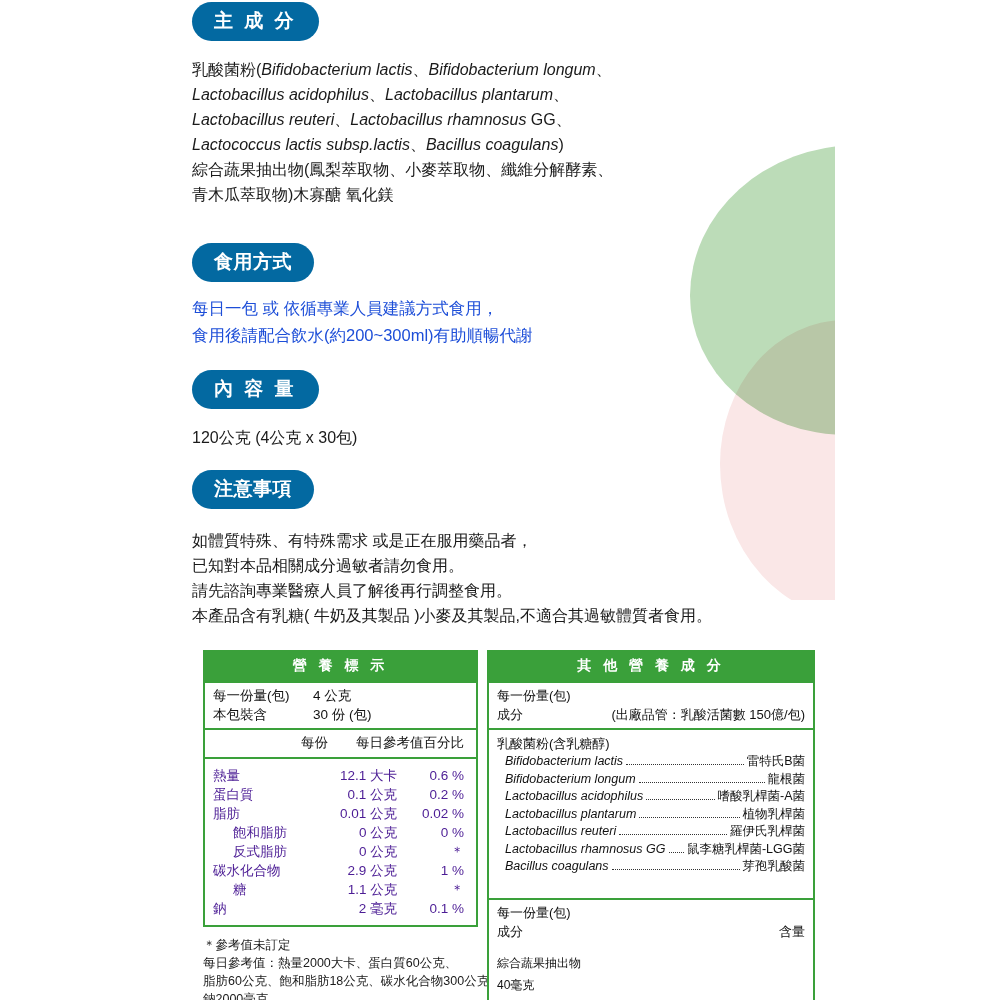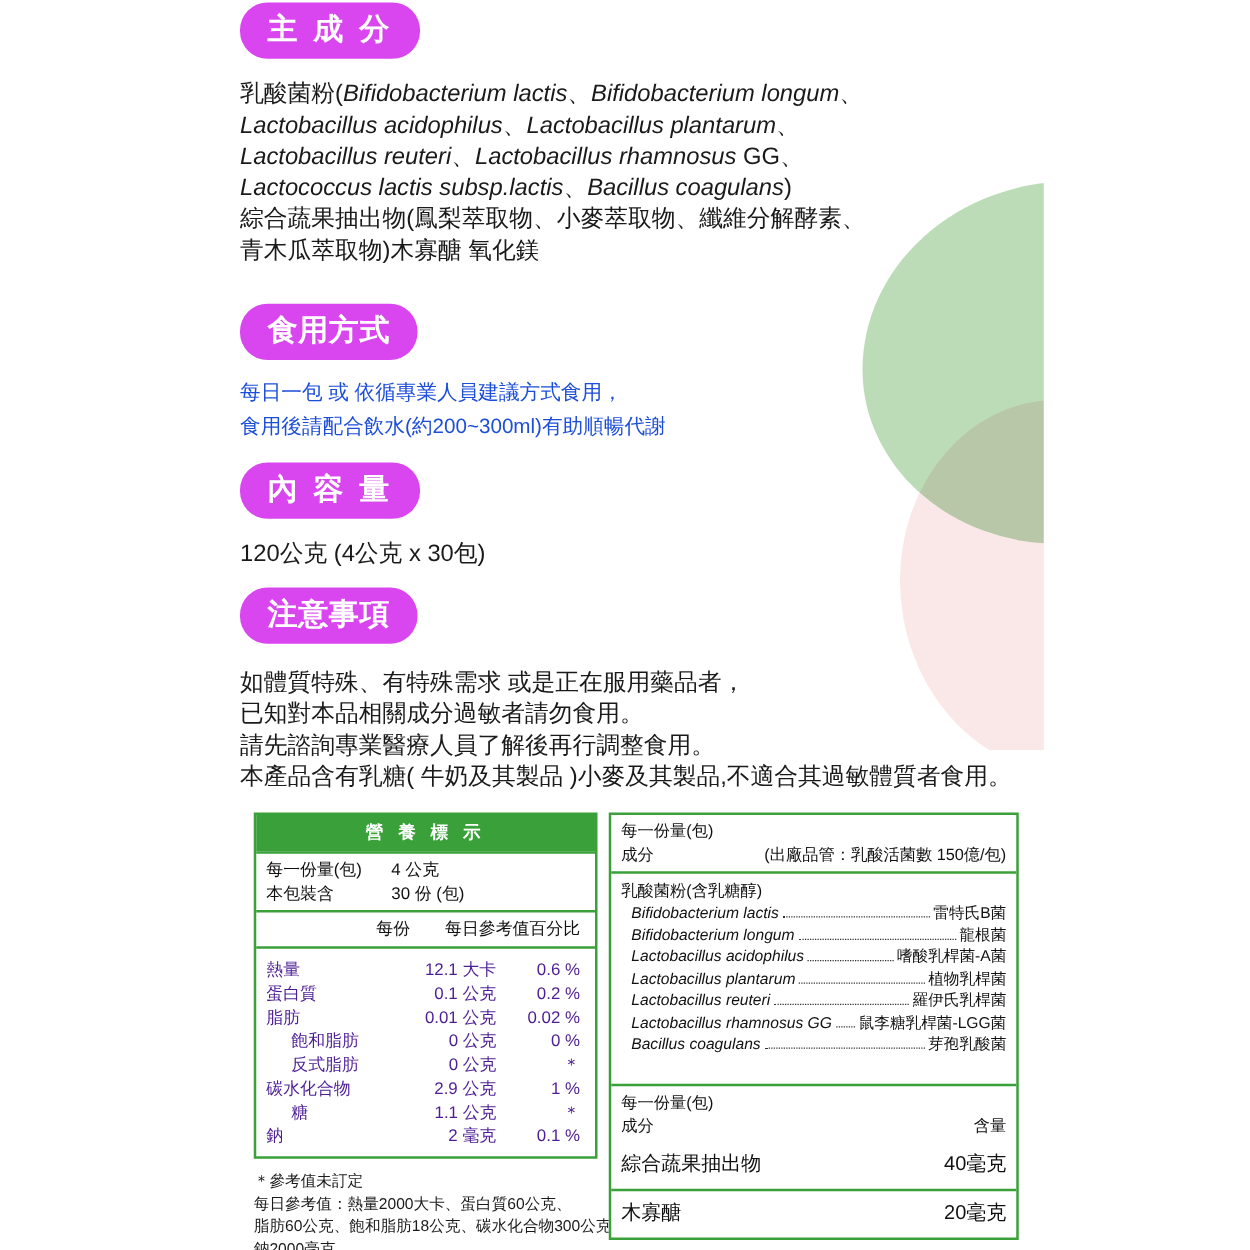--- a/index.html
+++ b/index.html
@@ -44,36 +44,36 @@
   
   .content {
     position: absolute;
     left: 0; top: 0;
     width: 1000px;
   }
 
   
   .pill {
     display: inline-block;
-    background: #d946ef;
+    background: #0369a1;
     color: #ffffff;
     border-radius: 22px;
-    font-size: 24px;
+    font-size: 19px;
     font-weight: bold;
     letter-spacing: 3px;
     padding: 8px 22px 9px 22px;
     line-height: 1.15;
     white-space: nowrap;
   }
   .pill.tight { letter-spacing: 0.5px; }
 
   .sec { position: absolute; left: 192px; }
 
   .body-txt {
-    font-size: 19px;
+    font-size: 16px;
     color: #1a1a1a;
     line-height: 25px;
     white-space: nowrap;
   }
   .body-txt .it { font-style: italic; }
   .body-green {
     font-size: 16.5px;
     color: #1d4ed8;
     line-height: 27px;
     white-space: nowrap;
@@ -169,25 +169,26 @@
   .strain .dots {
     flex: 1 1 auto;
     border-bottom: 1.5px dotted #333;
     margin: 0 3px 4px 3px;
     min-width: 10px;
   }
   .strain .zh { font-style: normal; }
   .ing-row {
     display: flex;
     justify-content: space-between;
-    font-size: 16px;
+    font-size: 12px;
     color: #111;
     line-height: 22px;
     white-space: nowrap;
     padding: 4px 0;
+    flex-direction: column;
   }
 </style>
 </head>
 <body>
 
 <div id="page">
 
   <div class="deco-clip">
     <div class="blob-green"></div>
     <div class="blob-pink"></div>
@@ -297,20 +298,21 @@
     </div>
 
     <div class="footnote" style="left:203px; top:936px;" id="nut-foot">
         <div class="">＊參考值未訂定</div>
         <div class="">每日參考值：熱量2000大卡、蛋白質60公克、</div>
         <div class="">脂肪60公克、飽和脂肪18公克、碳水化合物300公克、</div>
         <div class="">鈉2000毫克</div>
       </div>
 
     <div class="tbl" style="left:487px; top:650px; width:328px;">
+      <div class="tbl-head">其 他 營 養 成 分</div>
 
       <div class="tbl-band">
         <div class="oth-kv">
           <span>每一份量(包)</span>
           <span></span>
         </div>
         <div class="oth-kv">
           <span>成分</span>
           <span>(出廠品管：乳酸活菌數 150億/包)</span>
         </div>

